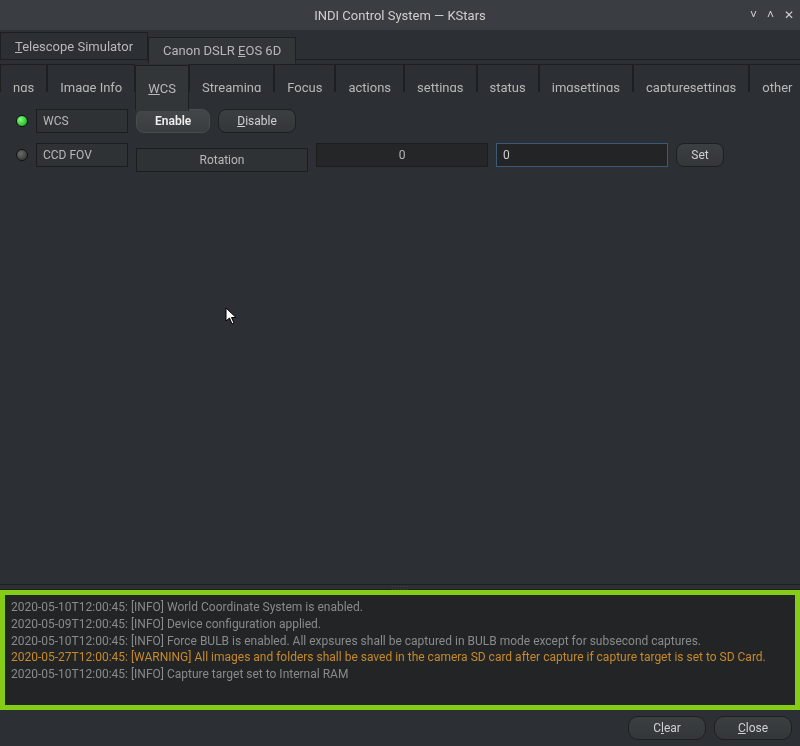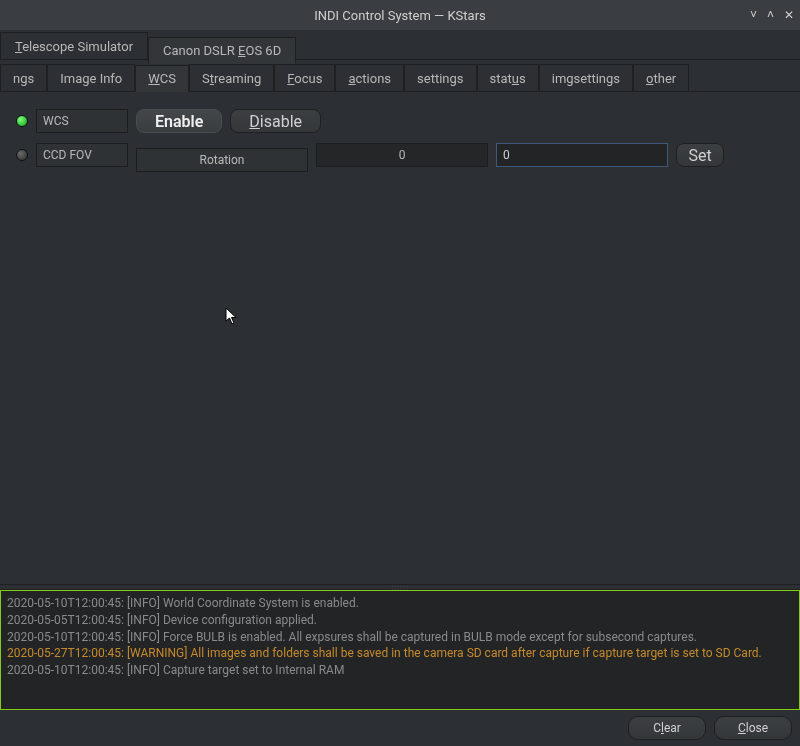--- a/index.html
+++ b/index.html
@@ -65,21 +65,21 @@
     }
     .sub-tabs {
       display: flex;
       background: #2c2f33;
       border-bottom: 1px solid #1e1f21;
       height: 28px;
       margin-top: 4px;
       align-items: stretch;
     }
     .sub-tab {
-      padding: 4px 12px;
+      padding: 22px 12px;
       border: 1px solid #1e1f21;
       background: #2c2f33;
       color: #b8b8b8;
       cursor: pointer;
       display: flex;
       align-items: center;
       font-size: 13px;
       border-bottom: none;
       white-space: nowrap;
     }
@@ -127,21 +127,21 @@
       font-size: 12px;
       color: #b8b8b8;
     }
     .btn {
       height: 24px;
       padding: 0 18px;
       background: linear-gradient(#3c3f42, #34373a);
       border: 1px solid #1e1f21;
       color: #d0d0d0;
       cursor: pointer;
-      font-size: 16px;
+      font-size: 12px;
       display: flex;
       align-items: center;
       justify-content: center;
       border-radius: 8px;
     }
     .btn.active {
       background: linear-gradient(#44474a, #3a3d40);
       font-weight: 600;
       color: #efefef;
       border: 1px solid #4a4d50;
@@ -191,21 +191,21 @@
       align-items: center;
       justify-content: center;
       cursor: ns-resize;
       color: #555;
       font-size: 8px;
       letter-spacing: 1px;
     }
     .log-panel {
       height: 120px;
       background: #222426;
-      border: 1px solid #84cc16;
+      border: 5px solid #84cc16;
       overflow: auto;
       padding: 4px 6px;
       font-size: 12px;
       line-height: 1.4;
       color: #8a8a8a;
     }
     .log-line.warn {
       color: #c78a2a;
     }
     .bottom-bar {
@@ -282,20 +282,23 @@
   <div class="sub-tab">
       <span>settings</span>
     </div>
   <div class="sub-tab">
       <span>stat<u>u</u>s</span>
     </div>
   <div class="sub-tab">
       <span>imgsettings</span>
     </div>
   <div class="sub-tab">
+      <span>capturesettings</span>
+    </div>
+  <div class="sub-tab">
       <span><u>o</u>ther</span>
     </div>
 
 </div>
 
 <div class="panel-body">
   <div class="prop-row">
     <div class="led green"></div>
     <div class="prop-label">WCS</div>
     <button class="btn active">Enable</button>
@@ -309,21 +312,21 @@
     <div class="field-value">0</div>
     <input class="field-input" value="0" style="">
     <button class="btn btn-set">Set</button>
   </div>
 </div>
 
 <div class="splitter">::::::</div>
 
 <div class="log-panel">
   <div class="log-line">2020-05-10T12:00:45: [INFO] World Coordinate System is enabled.</div>
-  <div class="log-line">2020-05-05T12:00:45: [INFO] Device configuration applied.</div>
+  <div class="log-line">2020-05-09T12:00:45: [INFO] Device configuration applied.</div>
   <div class="log-line">2020-05-10T12:00:45: [INFO] Force BULB is enabled. All expsures shall be captured in BULB mode except for subsecond captures.</div>
   <div class="log-line warn">2020-05-27T12:00:45: [WARNING] All images and folders shall be saved in the camera SD card after capture if capture target is set to SD Card.</div>
   <div class="log-line">2020-05-10T12:00:45: [INFO] Capture target set to Internal RAM</div>
 </div>
 
 <div class="bottom-bar">
   <button class="bottom-btn"><span>C<u>l</u>ear</span></button>
   <button class="bottom-btn"><span><u>C</u>lose</span></button>
 </div>
 

